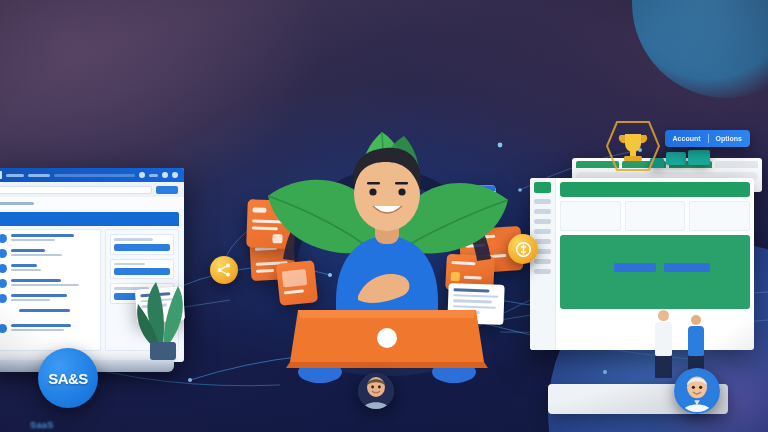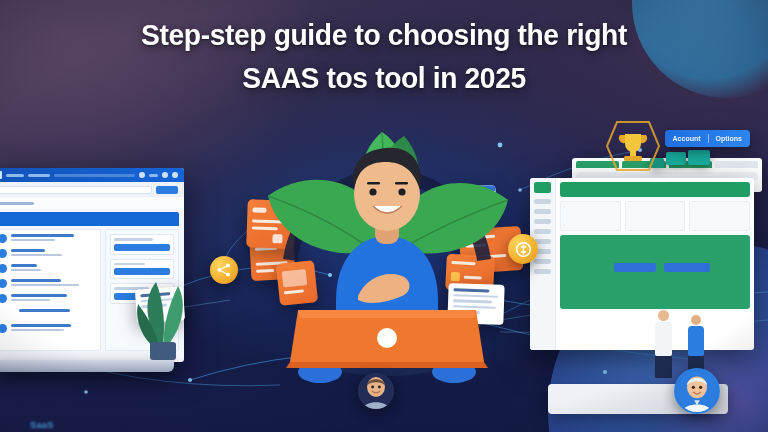--- a/index.html
+++ b/index.html
@@ -243,24 +243,20 @@
         <circle cx="420" cy="355" r="1.8"></circle>
       <circle cx="553" cy="317" r="2"></circle>
         <circle cx="600" cy="312" r="1.6"></circle>
       <circle cx="500" cy="145" r="2.4"></circle>
         <circle cx="86" cy="392" r="1.8"></circle>
       <circle cx="605" cy="372" r="2"></circle>
         <circle cx="545" cy="300" r="1.6"></circle>
     </g>
   </svg>
 
-  <div id="headline">
-    <span class="line">Step-step guide to choosing the right</span>
-    <span class="line">SAAS tos tool in 2025</span>
-  </div>
 
   <div class="win" id="left-dash">
     <div class="topbar">
       <div class="tb-sq"></div>
       <div class="tb-line" style="width:18px"></div>
       <div class="tb-line" style="width:22px"></div>
       <div class="tb-line grow" style="opacity:.45"></div>
       <div class="tb-sq" style="width:6px;height:6px;border-radius:50%"></div>
       <div class="tb-line" style="width:9px"></div>
       <div class="tb-sq" style="width:6px;height:6px;border-radius:50%"></div>
@@ -529,20 +525,23 @@
       <path d="M5.2 7 L10.4 4.3 M5.2 9 L10.4 11.7" stroke="#fff" stroke-width="1.2" fill="none"></path>
     </svg>
   </div>
   <div class="cicon gold" style="left:508px;top:234px;width:30px;height:30px">
     <svg width="17" height="17" viewBox="0 0 16 16">
       <circle cx="8" cy="8" r="6.4" fill="none" stroke="#fff" stroke-width="1.4"></circle>
       <path d="M8 3.4 v9.2 M5.6 5.6 h4.8 M5.6 10.4 h4.8" stroke="#fff" stroke-width="1.3" fill="none"></path>
     </svg>
   </div>
 
+  <div id="saas-badge">
+    <span>SA&amp;S</span>
+  </div>
   <div id="brand-caption">SaaS</div>
 
   <div class="avatar" id="avatar-center">
     <svg class="face" viewBox="0 0 36 36">
       <circle cx="18" cy="18" r="18" fill="#222c55"></circle>
       <ellipse cx="18" cy="14" rx="9" ry="10" fill="#e8b389"></ellipse>
       <path d="M9 13 C 9 4 27 4 27 13 C 25 8 11 8 9 13 Z" fill="#6b5140"></path>
       <circle cx="14.6" cy="14" r="1.4" fill="#2a2118"></circle>
       <circle cx="21.4" cy="14" r="1.4" fill="#2a2118"></circle>
       <path d="M14 18 Q 18 22 22 18" stroke="#b9744f" stroke-width="1.2" fill="none"></path>

